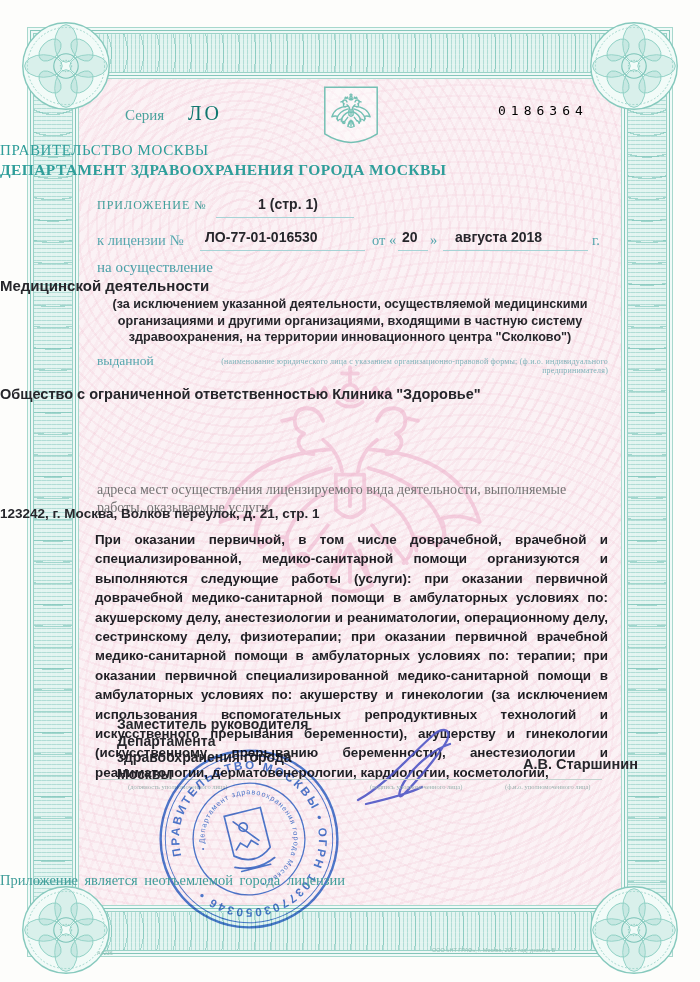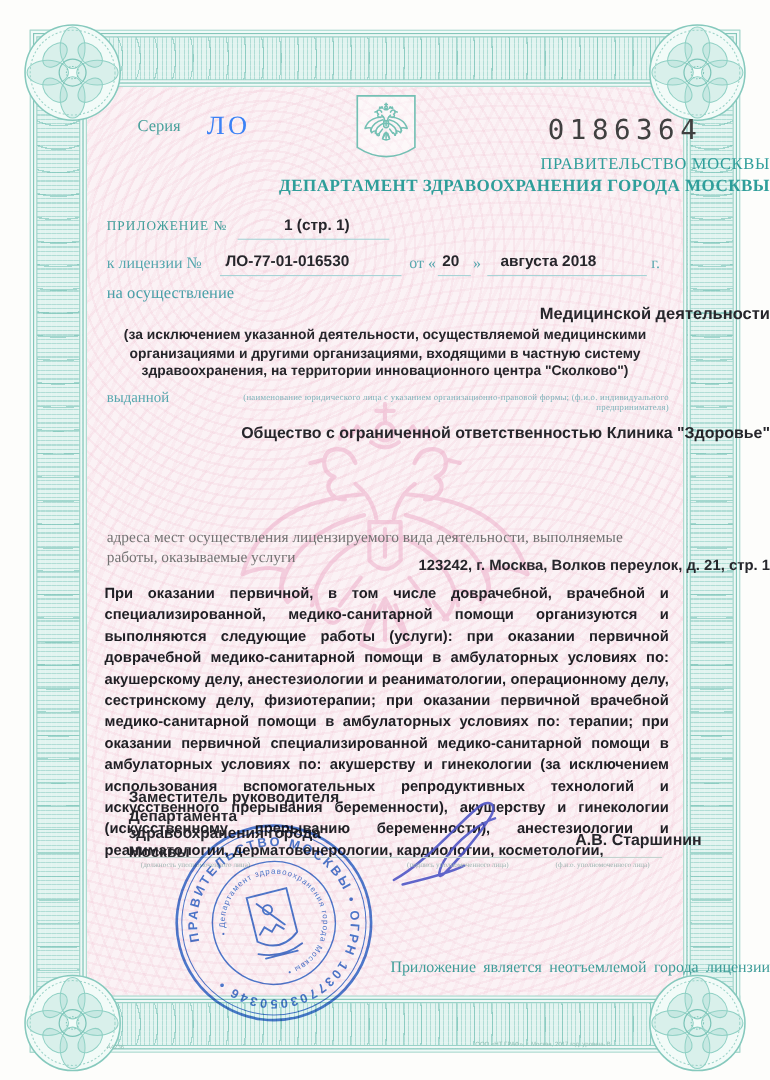--- a/index.html
+++ b/index.html
@@ -23,35 +23,35 @@
   .band.top{top:30px}.band.bottom{bottom:28px}
   .band.v{top:30px;bottom:28px;width:44px;
         background-image:
           repeating-radial-gradient(ellipse 12px 16px at 50% 8px, transparent 0 8px, rgba(110,190,177,.55) 8px 9px, transparent 9px 16px),
           repeating-linear-gradient(0deg, rgba(130,200,188,.45) 0 1px, rgba(228,245,241,.85) 1px 4px),
           repeating-linear-gradient(90deg, rgba(255,255,255,.55) 0 1px, transparent 1px 5px);}
   .band.left{left:30px}.band.right{right:30px}
   .rosette{position:absolute;width:94px;height:94px;}
   
   .abs{position:absolute;}
-  .center{left:0;right:0;text-align:right;}
+  .center{left:0;right:0;text-align:left;}
   .teal-serif{color:#3f9d99;}
   .label{color:#56a7ae;font-size:14.5px;}
   .black{font-family:"Liberation Sans",sans-serif;font-weight:bold;color:#26262b;}
   .uline{position:absolute;height:1px;background:#a7d3d6;}
   .smallnote{color:#7fb3ba;font-size:8px;letter-spacing:.2px;text-align:right;}
   .caption{color:#9db4b1;font-size:6.5px;font-family:"Liberation Serif",serif;}
   
   .emblem{position:absolute;left:322px;top:85px;}
   .watermark{position:absolute;left:192px;top:356px;width:316px;height:272px;
              stroke:#eeb0cb;stroke-width:2.4;opacity:.55;}
   .stamp-wrap{position:absolute;left:156px;top:746px;width:186px;height:186px;
               transform:rotate(-14deg);opacity:.85;mix-blend-mode:multiply;}
   .signature{position:absolute;left:350px;top:726px;width:136px;height:84px;}
-  .serial{font-family:"DejaVu Sans Mono",monospace;color:#404040;font-size:25px;letter-spacing:5px;}
+  .serial{font-family:"DejaVu Sans Mono",monospace;color:#000000;font-size:13px;letter-spacing:5px;}
   .services{font-family:"Liberation Sans",sans-serif;font-weight:bold;color:#1f1f24;
             font-size:13.4px;line-height:19.4px;text-align:justify;}
   .signer{font-family:"Liberation Sans",sans-serif;font-weight:bold;color:#26262b;
           font-size:14px;line-height:16.5px;white-space:pre-line;}
   .codes{color:#8fc0b5;font-size:5.5px;font-family:"Liberation Sans",sans-serif;}
 </style>
 </head>
 <body>
 
 <div class="page">
@@ -121,21 +121,21 @@
       <use href="#rosette"></use>
     </svg>
   <svg class="rosette" style="left:19px;top:883px">
       <use href="#rosette"></use>
     </svg>
   <svg class="rosette" style="left:587px;top:883px">
       <use href="#rosette"></use>
     </svg>
 
   <span class="abs" style="left:125px;top:107px;font-size:15px;color:#4aa29d">Серия</span>
-  <span class="abs" style="left:188px;top:102px;font-size:24px;color:#3b82f6;letter-spacing:3px">ЛО</span>
+  <span class="abs" style="left:188px;top:102px;font-size:20px;color:#0f766e;letter-spacing:3px">ЛО</span>
 
   <svg class="emblem" width="58" height="68" viewBox="0 0 62 72">
     <path d="M3,2 h56 v50 q-28,18 -56,0 z" fill="rgba(255,255,255,.45)" stroke="#74c0b4" stroke-width="1.6"></path>
     <use href="#eagle" x="6" y="6" width="50" height="46" stroke="#74c0b4" stroke-width="6"></use>
   </svg>
 
   <span class="abs serial" style="left:498px;top:103px">0186364</span>
 
   <div class="abs center" style="top:142px;font-size:15px;color:#2f9e9a;letter-spacing:.6px">ПРАВИТЕЛЬСТВО МОСКВЫ</div>
   <div class="abs center" style="top:161px;font-size:15.5px;font-weight:bold;color:#2f9e9a;letter-spacing:.4px">ДЕПАРТАМЕНТ ЗДРАВООХРАНЕНИЯ ГОРОДА МОСКВЫ</div>

